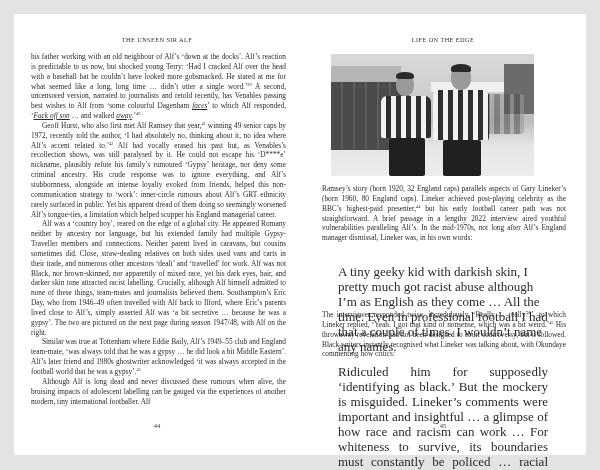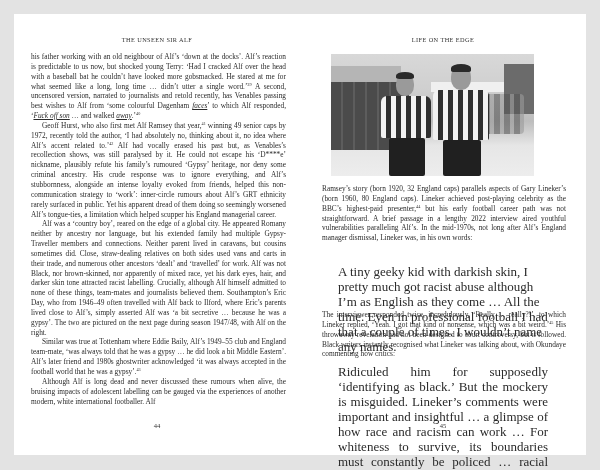--- a/index.html
+++ b/index.html
@@ -60,21 +60,21 @@
 
 <div class="spread">
 
   <div class="page left">
     <div class="running-head">THE UNSEEN SIR ALF</div>
     <div class="text" id="left-body">
         <p>his father working with an old neighbour of Alf’s ‘down at the docks’. Alf’s reaction is predictable to us now, but shocked young Terry: ‘Had I cracked Alf over the head with a baseball bat he couldn’t have looked more gobsmacked. He stared at me for what seemed like a long, long time … didn’t utter a single word.’<sup>39</sup> A second, uncensored version, narrated to journalists and retold recently, has Venables passing best wishes to Alf from ‘some colourful Dagenham <i>faces</i>’ to which Alf responded, ‘<i>Fuck off son</i> … and walked <i>away</i>.’<sup>40</sup></p>
         <p class="indent">Geoff Hurst, who also first met Alf Ramsey that year,<sup>41</sup> winning 49 senior caps by 1972, recently told the author, ‘I had absolutely no, thinking about it, no idea where Alf’s accent related to.’<sup>42</sup> Alf had vocally erased his past but, as Venables’s recollection shows, was still paralysed by it. He could not escape his ‘D****e’ nickname, plausibly refute his family’s rumoured ‘Gypsy’ heritage, nor deny some criminal ancestry. His crude response was to ignore everything, and Alf’s stubbornness, alongside an intense loyalty evoked from friends, helped this non-communication strategy to ‘work’: inner-circle rumours about Alf’s GRT ethnicity rarely surfaced in public. Yet his apparent dread of them doing so seemingly worsened Alf’s tongue-ties, a limitation which helped scupper his England managerial career.</p>
         <p class="indent">Alf was a ‘country boy’, reared on the edge of a global city. He appeared Romany neither by ancestry nor language, but his extended family had multiple Gypsy-Traveller members and connections. Neither parent lived in caravans, but cousins sometimes did. Close, straw-dealing relatives on both sides used vans and carts in their trade, and numerous other ancestors ‘dealt’ and ‘travelled’ for work. Alf was not Black, nor brown-skinned, nor apparently of mixed race, yet his dark eyes, hair, and darker skin tone attracted racist labelling. Crucially, although Alf himself admitted to none of these things, team-mates and journalists believed them. Southampton’s Eric Day, who from 1946–49 often travelled with Alf back to Ilford, where Eric’s parents lived close to Alf’s, simply asserted Alf was ‘a bit secretive … because he was a gypsy’. The two are pictured on the next page during season 1947/48, with Alf on the right.</p>
         <p class="indent">Similar was true at Tottenham where Eddie Baily, Alf’s 1949–55 club and England team-mate, ‘was always told that he was a gypsy … he did look a bit Middle Eastern’. Alf’s later friend and 1980s ghostwriter acknowledged ‘it was always accepted in the football world that he was a gypsy’.<sup>43</sup></p>
-        <p class="indent">Although Alf is long dead and never discussed these rumours when alive, the bruising impacts of adolescent labelling can be gauged via the experiences of another modern, white international footballer. Alf</p>
+        <p class="indent">Although Alf is long dead and never discussed these rumours when alive, the bruising impacts of adolescent labelling can be gauged via the experiences of another modern, tiny international footballer. Alf</p>
       </div>
     <div class="folio">44</div>
   </div>
 
   <div class="page right">
     <div class="running-head">LIFE ON THE EDGE</div>
 
     <div class="photo">
       <div class="roof"></div>
       <div class="fence"></div>

